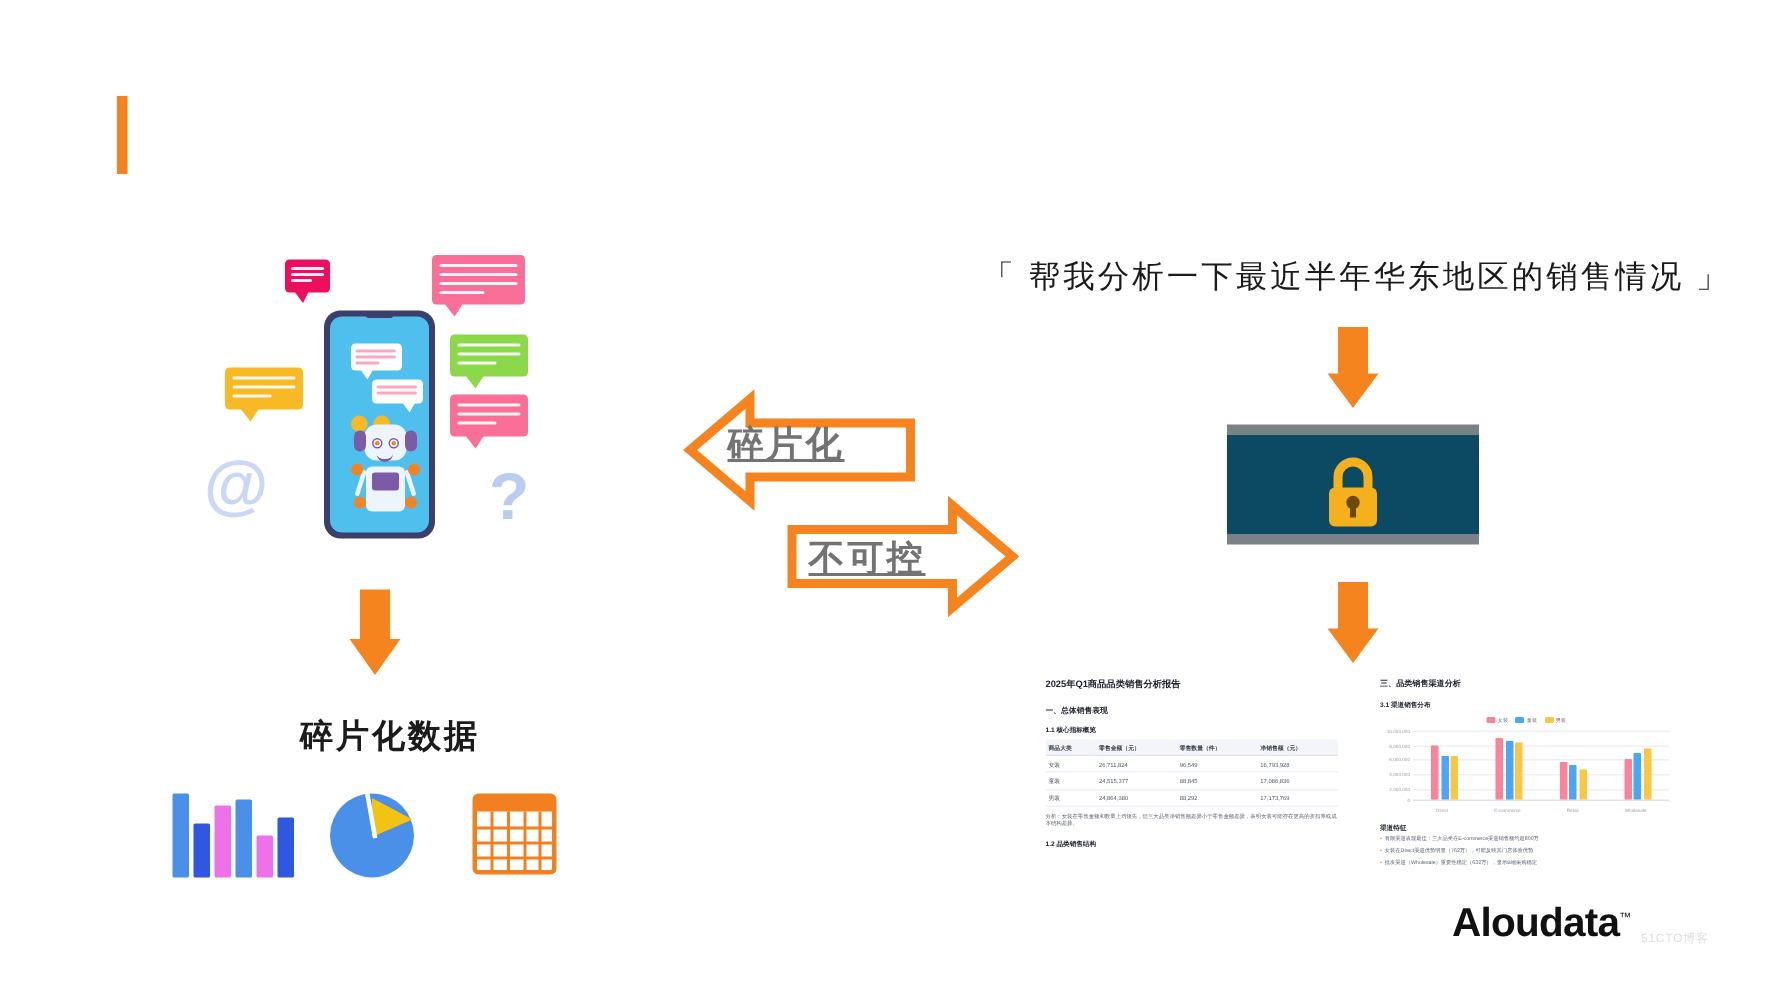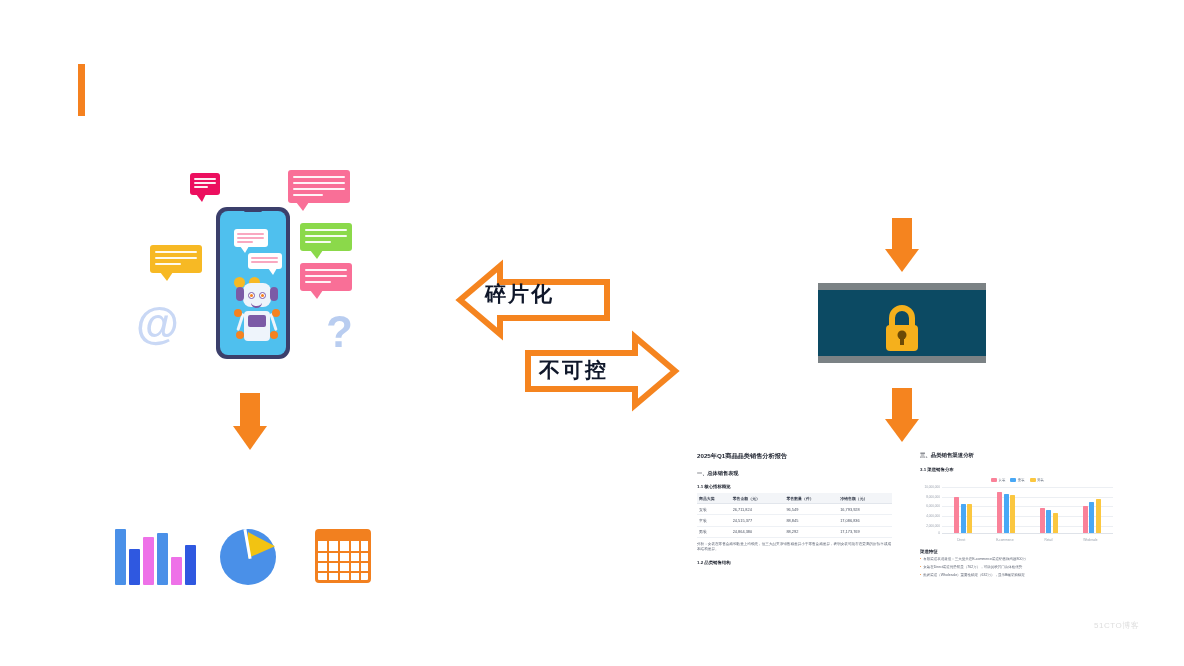--- a/index.html
+++ b/index.html
@@ -99,21 +99,21 @@
     clip-path:polygon(0% 100%, 0% 0%, 100% 55%);
   }
   .pie .gap{position:absolute;left:26px;top:0;width:3px;height:30px;background:#fff;transform:rotate(-10deg);}
   .tbl{position:absolute;left:210px;top:2px;width:56px;height:54px;border:3px solid #f2801f;border-radius:4px;box-sizing:border-box;background:#fff;}
   .tbl .hdr{position:absolute;left:0;right:0;top:0;height:9px;background:#f2801f;}
   .tbl .vl{position:absolute;top:9px;bottom:0;width:2px;background:#f2801f;}
   .tbl .hl{position:absolute;left:0;right:0;height:2px;background:#f2801f;}
 
   
   .arrows{position:absolute;left:455px;top:258px;width:225px;height:155px;}
-  .arrow-label{position:absolute;font-size:21px;font-weight:bold;color:#0f172a;letter-spacing:2px;}
+  .arrow-label{position:absolute;font-size:24px;font-weight:bold;color:#737373;letter-spacing:2px;text-decoration:underline;}
 
   
   .lock-box{position:absolute;left:818px;top:283px;width:168px;height:80px;background:#7b8285;}
   .lock-inner{position:absolute;left:0;right:0;top:7px;height:66px;background:#0c4a63;}
   .lock-icon{position:absolute;left:50%;transform:translateX(-50%);top:14px;}
 
   
   .doc{
     position:absolute;left:697px;top:448px;width:195px;height:148px;
     background:#fff;font-size:4.6px;color:#2d3340;overflow:hidden;
@@ -160,20 +160,21 @@
 </style>
 </head>
 <body>
 
 <div class="slide">
 
   <div class="title-wrap">
     <div class="title-bar"></div>
   </div>
 
+  <div class="prompt-text">「 帮我分析一下最近半年华东地区的销售情况 」</div>
 
   <div class="illus">
     <div class="at-sym">@</div>
     <div class="q-sym">?</div>
 
     <div class="bub bub-a">
       <i class="ln" style="left:4px;top:5px;width:22px"></i>
       <i class="ln" style="left:4px;top:9px;width:22px"></i>
       <i class="ln" style="left:4px;top:13px;width:14px"></i>
       <i class="tail"></i>
@@ -243,20 +244,21 @@
         </div>
       </div>
     </div>
   </div>
 
   <div class="down-arrow" style="left:225px;top:393px;width:50px;height:60px">
     <div class="stem" style="width:20px;height:38px"></div>
     <div class="head" style="top:33px;border-left-width:17px;border-right-width:17px;border-top-width:24px"></div>
   </div>
 
+  <div class="frag-label">碎片化数据</div>
 
   <div class="icon-row">
     <div class="bars">
       <i style="left:0px;width:11px;height:56px;background:#4a90e8"></i>
       <i style="left:14px;width:11px;height:36px;background:#2f58e0"></i>
       <i style="left:28px;width:11px;height:48px;background:#ee71e8"></i>
       <i style="left:42px;width:11px;height:52px;background:#4a90e8"></i>
       <i style="left:56px;width:11px;height:28px;background:#ee71e8"></i>
       <i style="left:70px;width:11px;height:40px;background:#2f58e0"></i>
     </div>
@@ -400,15 +402,18 @@
     </div>
 
     <div class="bullets">
       <h3 style="margin-top:2px">渠道特征</h3>
       <div>有限渠道表现最佳：三大品类在E-commerce渠道销售额均超800万</div>
       <div>女装在Direct渠道优势明显（762万），可能反映其门店体验优势</div>
       <div>批发渠道（Wholesale）重要性稳定（632万），显示B端采购稳定</div>
     </div>
   </div>
 
+  <div class="logo">
+    <span>Aloudata</span><sup>™</sup>
+  </div>
   <div class="watermark">51CTO博客</div>
 
 </div>
 
 </body></html>

